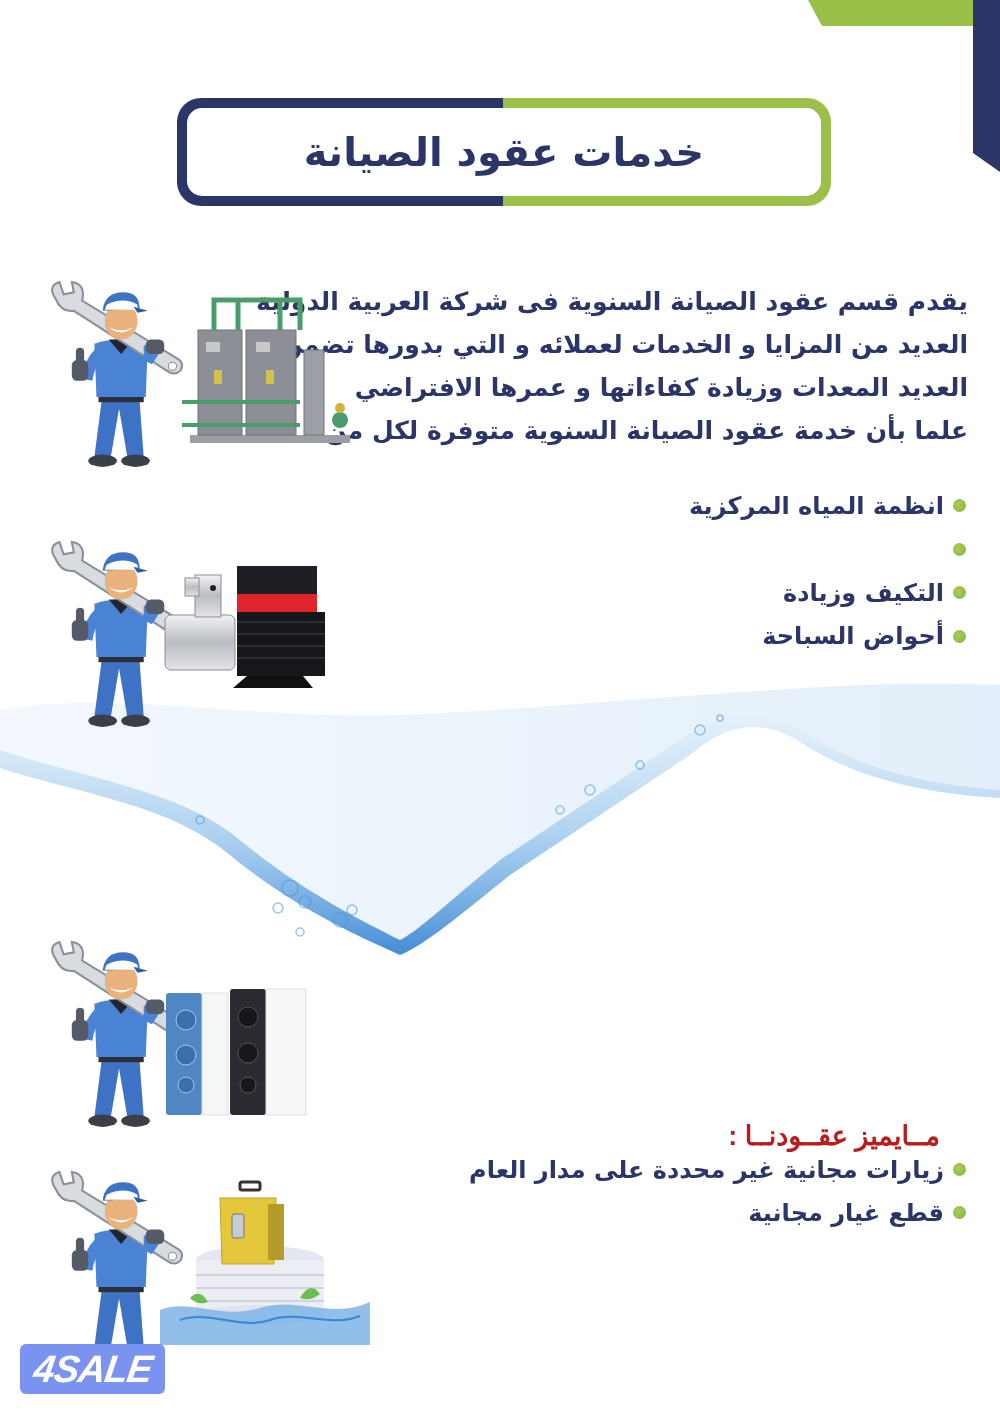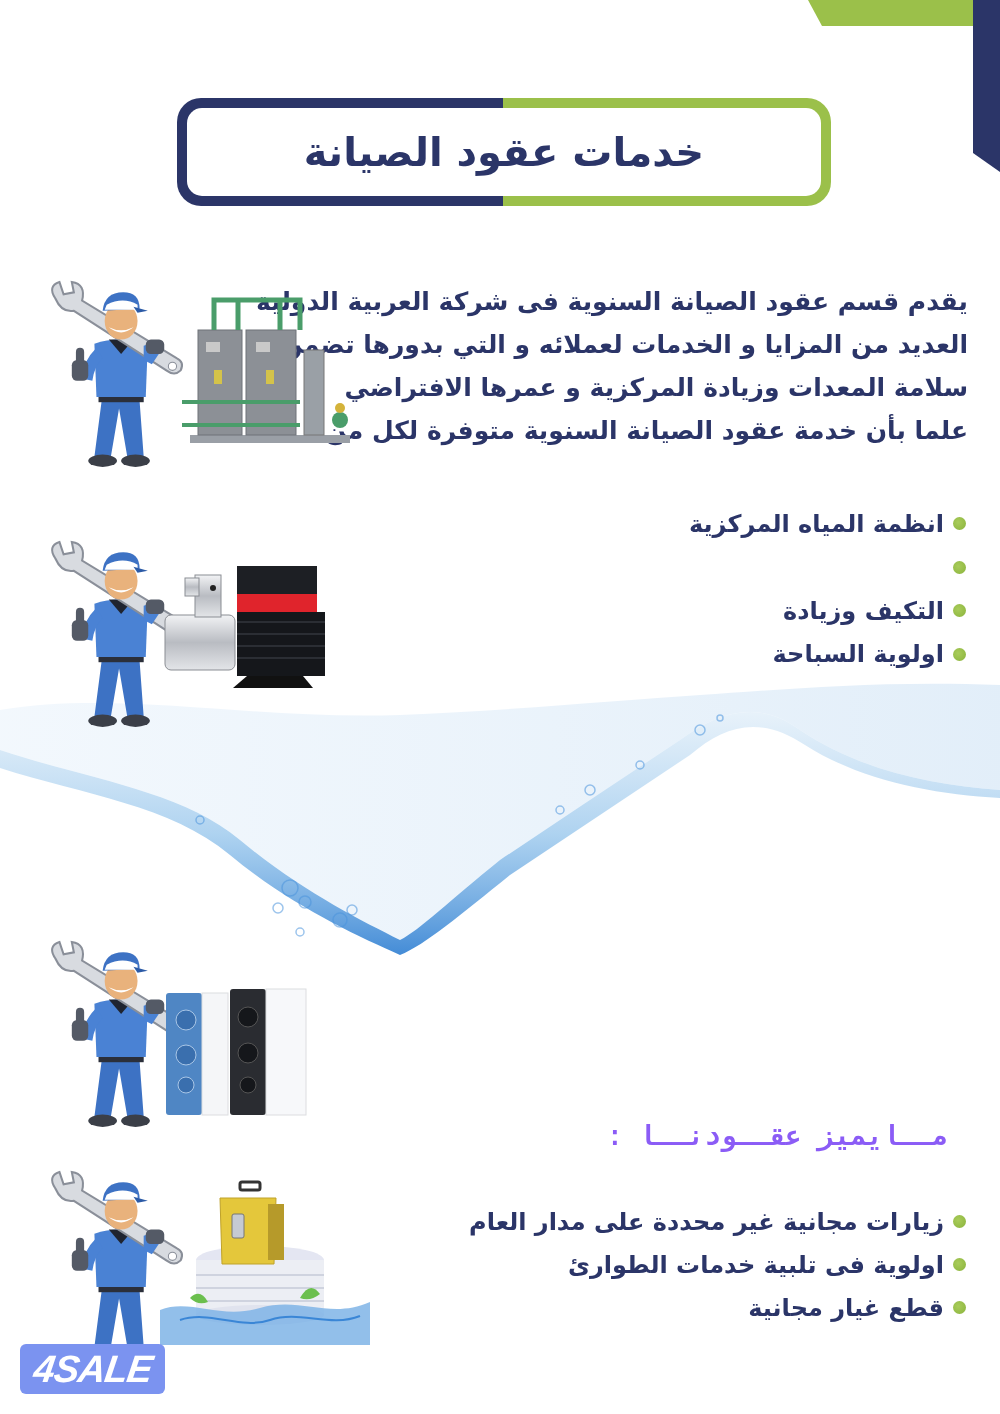--- a/index.html
+++ b/index.html
@@ -51,29 +51,29 @@
     .bullet-list li {
       display: flex; align-items: center; justify-content: flex-start;
       color: #2b3568; font-weight: bold; font-size: 24px; white-space: nowrap;
       font-family: "DejaVu Sans", sans-serif;
     }
     .bullet-dot {
       width: 13px; height: 13px; border-radius: 50%;
       background: radial-gradient(circle at 40% 40%, #a9cc5a, #8ab33c);
       margin-left: 9px; flex-shrink: 0;
     }
-    .services-list { top: 484px; margin-top: 18px; }
+    .services-list { top: 484px; }
     .services-list li { height: 43.5px; }
-    .features-list { top: 1200px; }
+    .features-list { top: 1148px; }
     .features-list li { height: 43px; }
 
     .features-heading {
-      position: absolute; right: 52px; top: 1120px; direction: rtl;
-      color: #8b5cf6; font-weight: bold; font-size: 27px;
-      font-family: Liberation Mono, monospace;
+      position: absolute; right: 60px; top: 1120px; direction: rtl;
+      color: #b91c1c; font-weight: bold; font-size: 27px;
+      font-family: Liberation Sans, sans-serif;
     }
 
     
     .water-wave {
       position: absolute; left: 0; top: 670px; width: 1000px; height: 300px;
     }
 
     
     .illus { position: absolute; }
     .tech { position: absolute; width: 150px; height: 190px; }
@@ -129,51 +129,47 @@
       <circle cx="640" cy="95" r="4"></circle>
     <circle cx="700" cy="60" r="5"></circle>
       <circle cx="720" cy="48" r="3"></circle>
       <circle cx="200" cy="150" r="4"></circle>
   </g>
 </svg>
 
 <div class="intro">
   <span class="intro-line">يقدم قسم عقود الصيانة السنوية فى شركة العربية الدولية</span>
   <span class="intro-line">العديد من المزايا و الخدمات لعملائه و التي بدورها تضمن</span>
-  <span class="intro-line">سلامة المعدات وزيادة المركزية و عمرها الافتراضي</span>
+  <span class="intro-line">العديد المعدات وزيادة كفاءاتها و عمرها الافتراضي</span>
   <span class="intro-line">علما بأن خدمة عقود الصيانة السنوية متوفرة لكل من :</span>
 </div>
 
 <ul class="bullet-list services-list">
   <li>
       <span class="bullet-dot"></span>
       <span>انظمة المياه المركزية</span>
     </li>
   <li>
       <span class="bullet-dot"></span>
     </li>
   <li>
       <span class="bullet-dot"></span>
       <span>التكيف وزيادة</span>
     </li>
   <li>
       <span class="bullet-dot"></span>
-      <span>اولوية السباحة</span>
+      <span>أحواض السباحة</span>
     </li>
 </ul>
 
 <div class="features-heading">مــايميز عقــودنــا :</div>
 <ul class="bullet-list features-list">
   <li>
       <span class="bullet-dot"></span>
       <span>زيارات مجانية غير محددة على مدار العام</span>
-    </li>
-  <li>
-      <span class="bullet-dot"></span>
-      <span>اولوية فى تلبية خدمات الطوارئ</span>
     </li>
   <li>
       <span class="bullet-dot"></span>
       <span>قطع غيار مجانية</span>
     </li>
 </ul>
 
 <svg width="0" height="0" style="position:absolute">
   <defs>
     <g id="tech">

